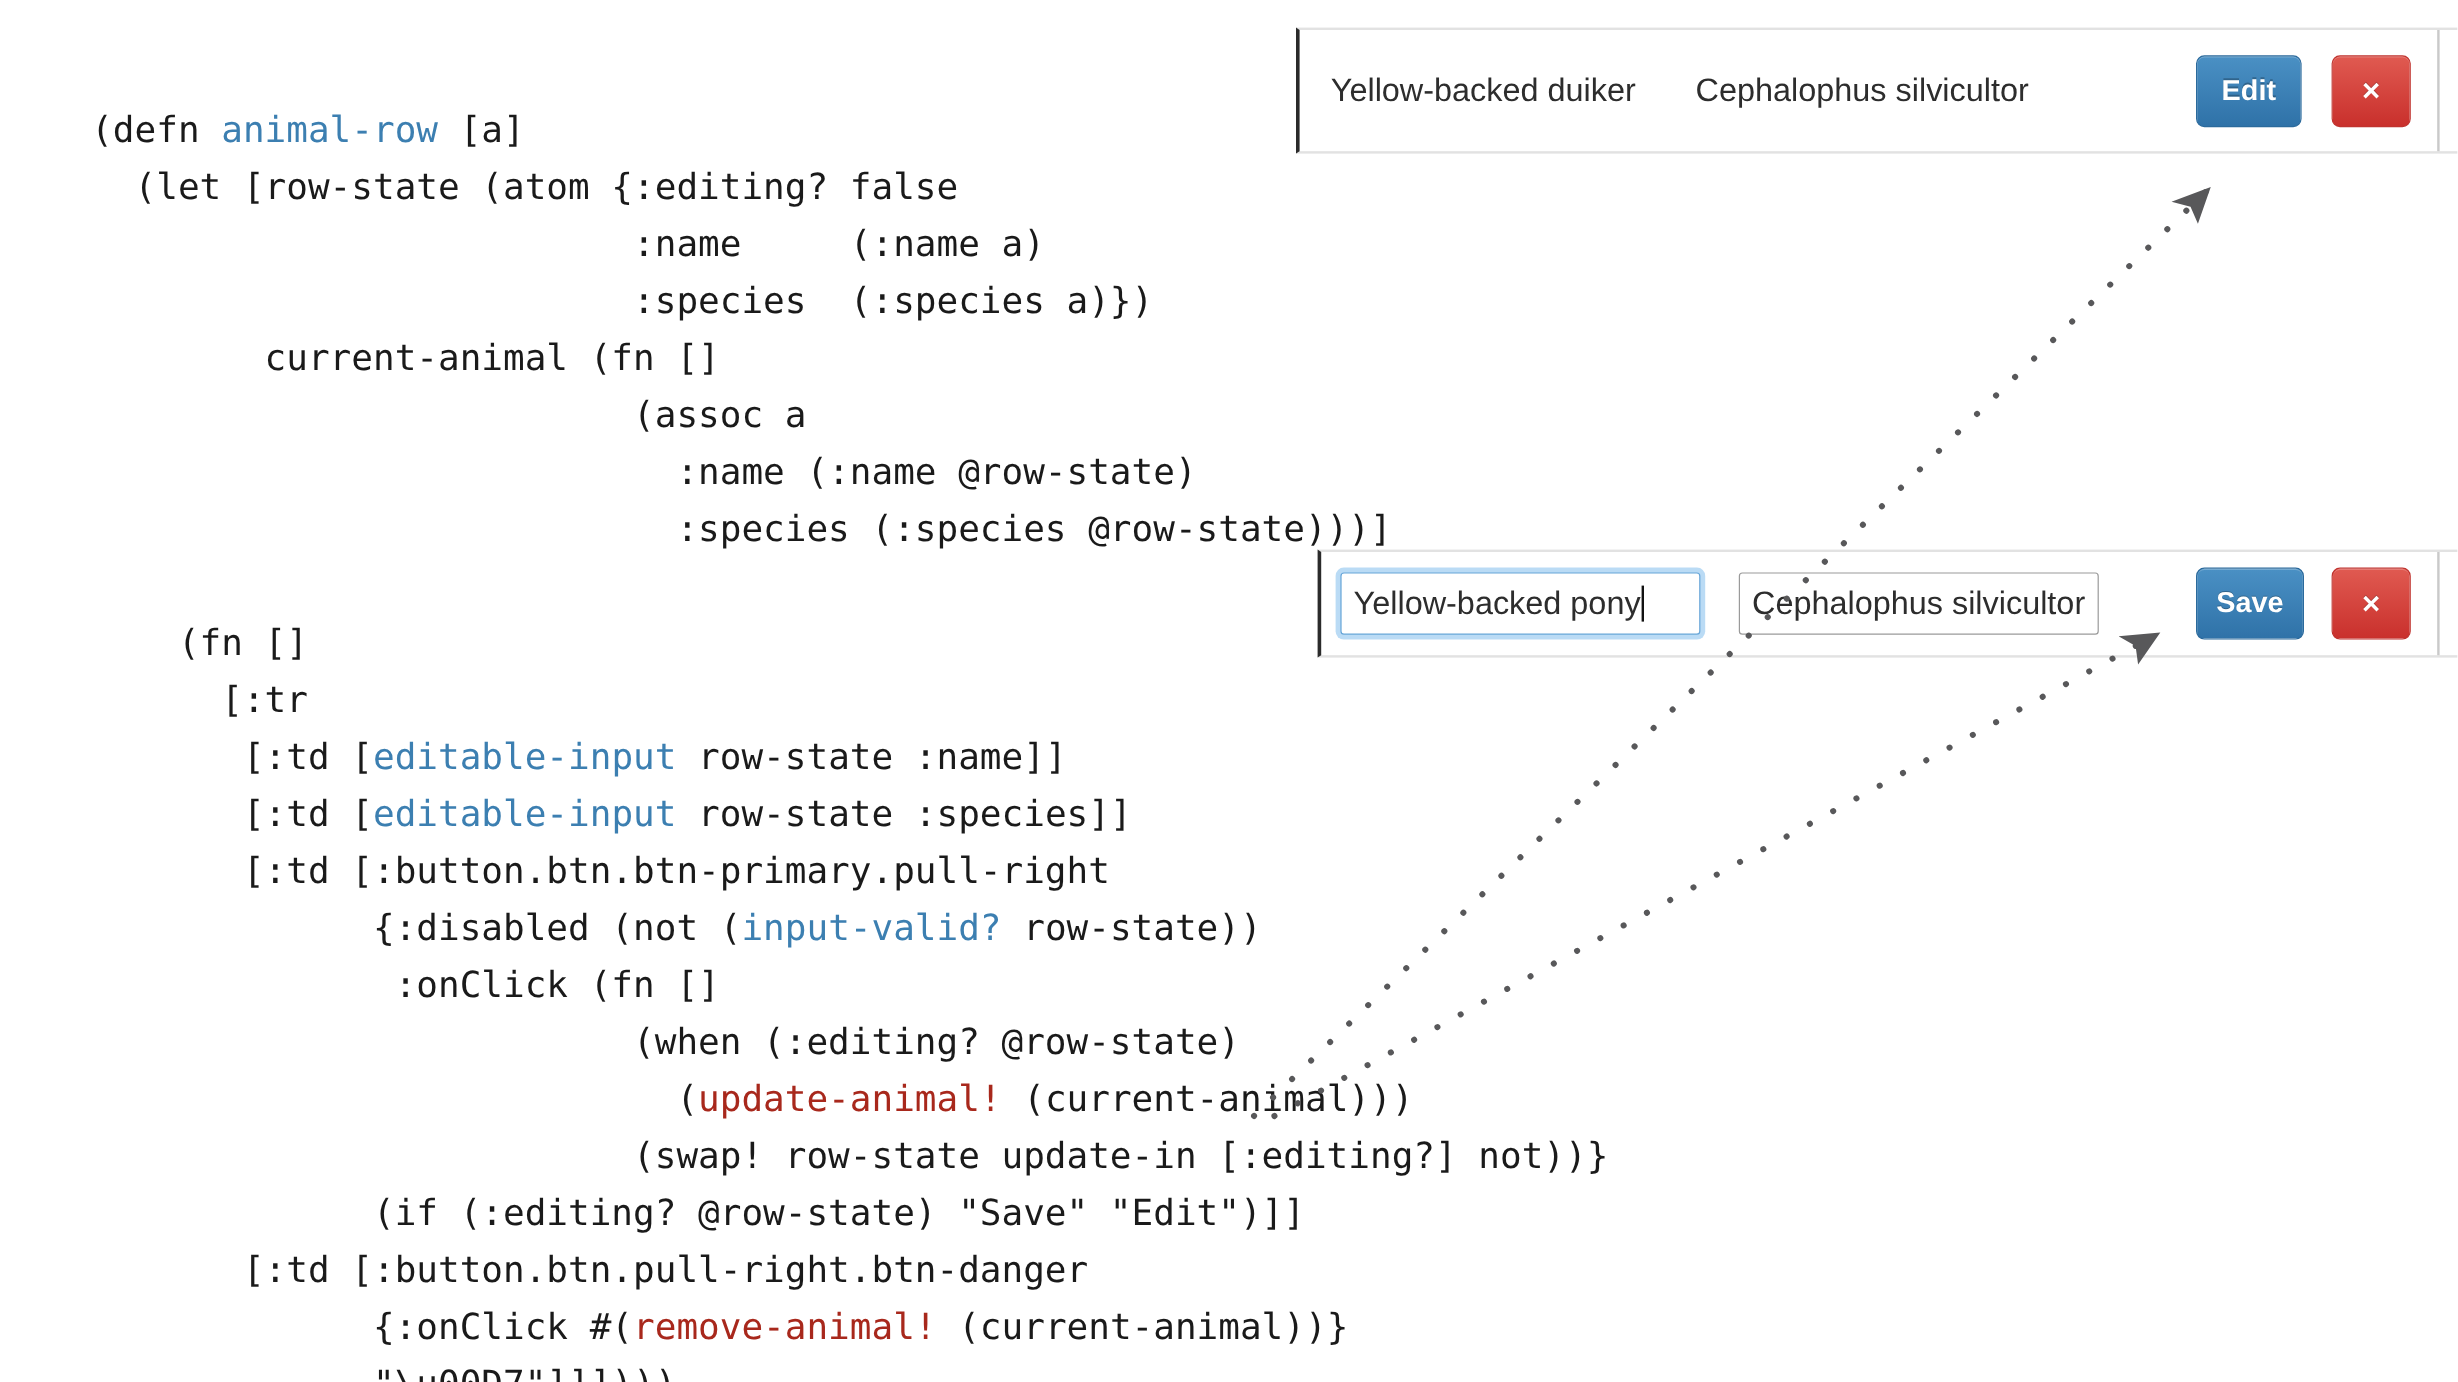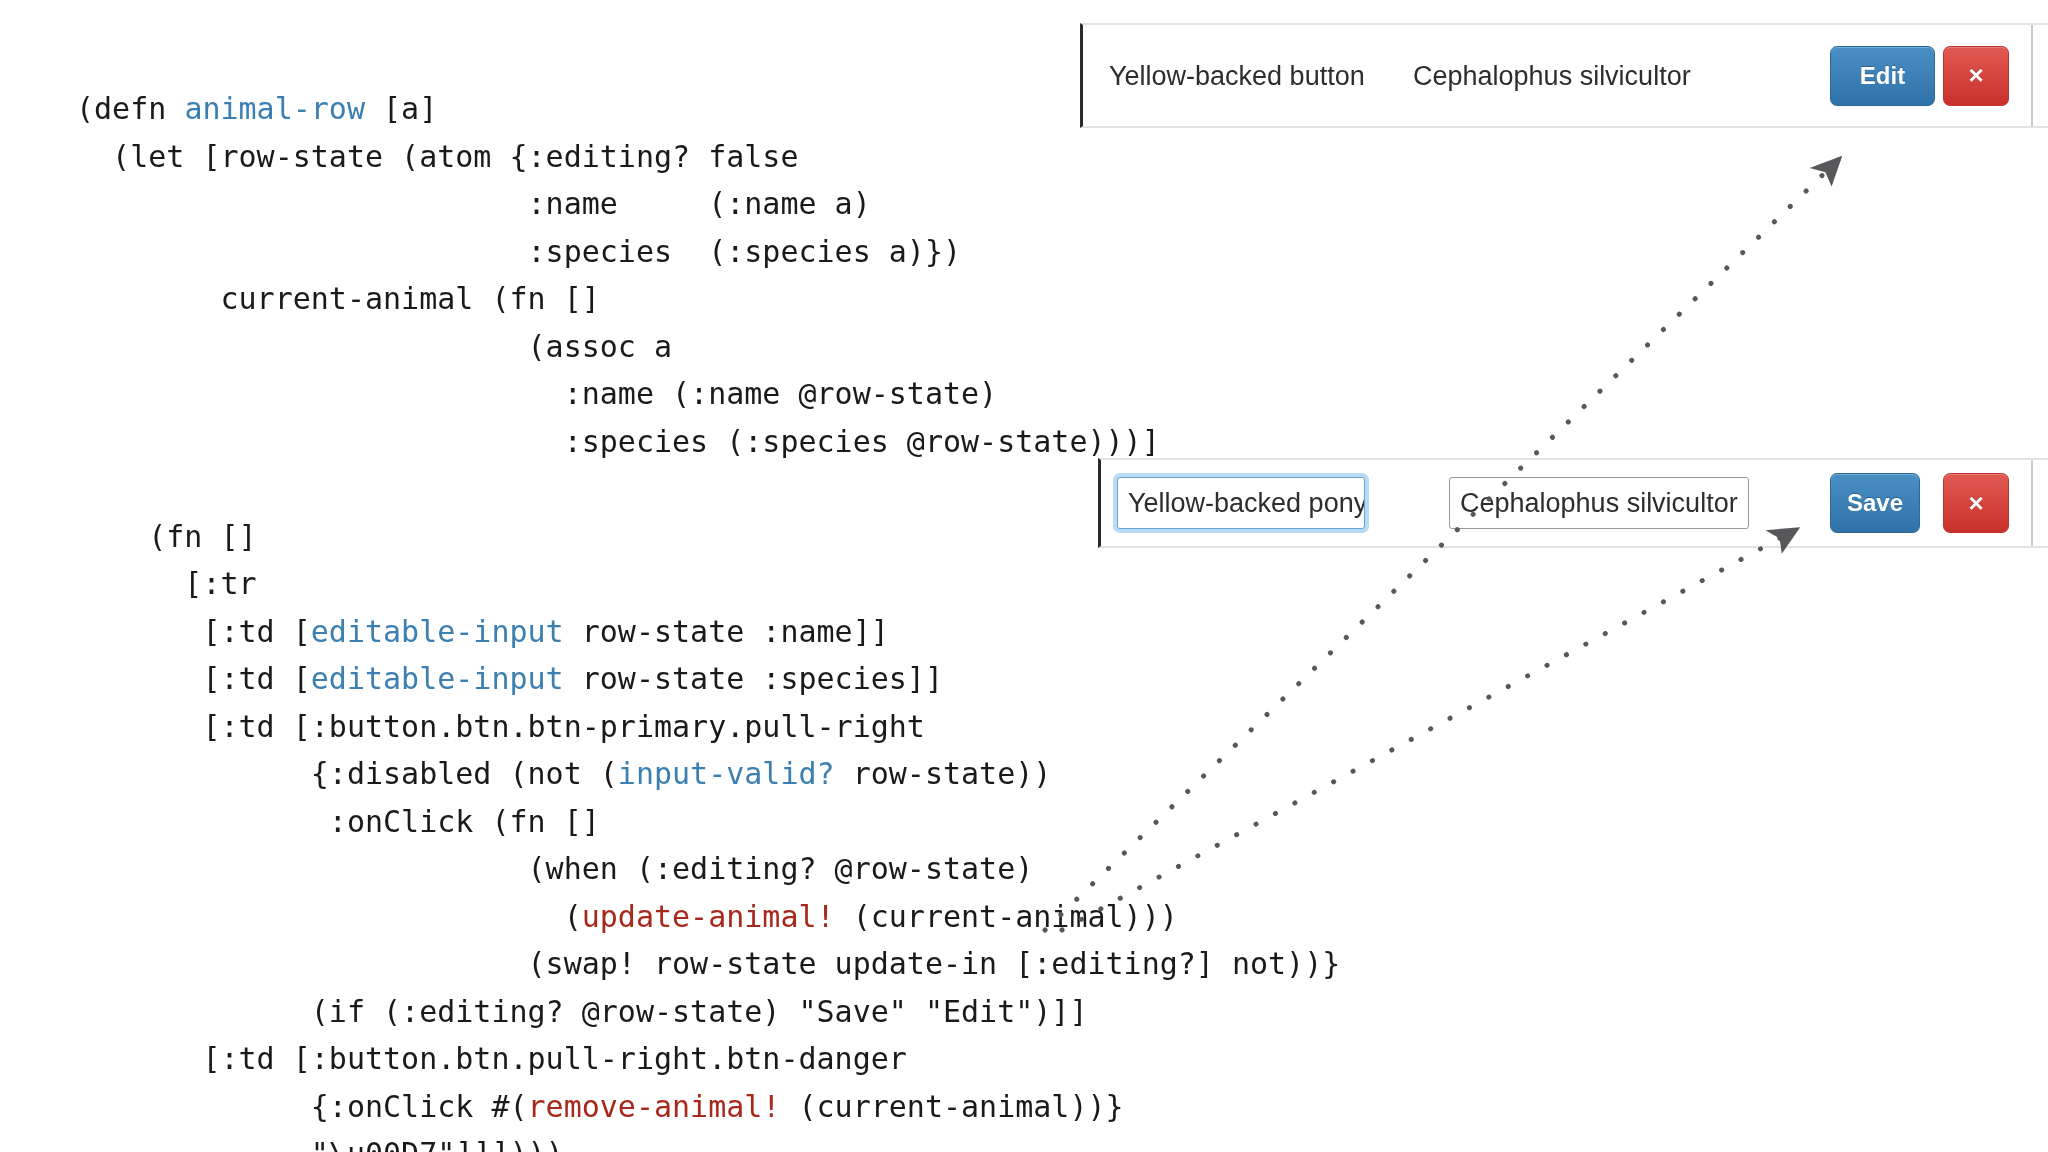--- a/index.html
+++ b/index.html
@@ -131,31 +131,31 @@
 </style>
 </head>
 <body>
 
 <div id="stage">
 
   <pre id="code"><span class="ln"><span style="color: rgb(26, 26, 26);">(defn </span><span style="color: rgb(60, 127, 177);">animal-row</span><span style="color: rgb(26, 26, 26);"> [a]</span></span><span class="ln"><span style="color: rgb(26, 26, 26);">  (let [row-state (atom {:editing? false</span></span><span class="ln"><span style="color: rgb(26, 26, 26);">                         :name     (:name a)</span></span><span class="ln"><span style="color: rgb(26, 26, 26);">                         :species  (:species a)})</span></span><span class="ln"><span style="color: rgb(26, 26, 26);">        current-animal (fn []</span></span><span class="ln"><span style="color: rgb(26, 26, 26);">                         (assoc a</span></span><span class="ln"><span style="color: rgb(26, 26, 26);">                           :name (:name @row-state)</span></span><span class="ln"><span style="color: rgb(26, 26, 26);">                           :species (:species @row-state)))]</span></span><span class="ln">&nbsp;</span><span class="ln"><span style="color: rgb(26, 26, 26);">    (fn []</span></span><span class="ln"><span style="color: rgb(26, 26, 26);">      [:tr</span></span><span class="ln"><span style="color: rgb(26, 26, 26);">       [:td [</span><span style="color: rgb(60, 127, 177);">editable-input</span><span style="color: rgb(26, 26, 26);"> row-state :name]]</span></span><span class="ln"><span style="color: rgb(26, 26, 26);">       [:td [</span><span style="color: rgb(60, 127, 177);">editable-input</span><span style="color: rgb(26, 26, 26);"> row-state :species]]</span></span><span class="ln"><span style="color: rgb(26, 26, 26);">       [:td [:button.btn.btn-primary.pull-right</span></span><span class="ln"><span style="color: rgb(26, 26, 26);">             {:disabled (not (</span><span style="color: rgb(60, 127, 177);">input-valid?</span><span style="color: rgb(26, 26, 26);"> row-state))</span></span><span class="ln"><span style="color: rgb(26, 26, 26);">              :onClick (fn []</span></span><span class="ln"><span style="color: rgb(26, 26, 26);">                         (when (:editing? @row-state)</span></span><span class="ln"><span style="color: rgb(26, 26, 26);">                           (</span><span style="color: rgb(168, 40, 28);">update-animal!</span><span style="color: rgb(26, 26, 26);"> (current-animal)))</span></span><span class="ln"><span style="color: rgb(26, 26, 26);">                         (swap! row-state update-in [:editing?] not))}</span></span><span class="ln"><span style="color: rgb(26, 26, 26);">             (if (:editing? @row-state) "Save" "Edit")]]</span></span><span class="ln"><span style="color: rgb(26, 26, 26);">       [:td [:button.btn.pull-right.btn-danger</span></span><span class="ln"><span style="color: rgb(26, 26, 26);">             {:onClick #(</span><span style="color: rgb(168, 40, 28);">remove-animal!</span><span style="color: rgb(26, 26, 26);"> (current-animal))}</span></span><span class="ln"><span style="color: rgb(26, 26, 26);">             "\u00D7"]]])))</span></span></pre>
 
   <div class="panel" id="panel-view" style="left:1080px; top:23px; width:1930px; height:105px;">
     <div class="panel-row">
-      <span class="cell-text" style="left:26px;">Yellow-backed button</span>
+      <span class="cell-text" style="left:26px;">Yellow-backed duiker</span>
       <span class="cell-text" style="left:330px;">Cephalophus silvicultor</span>
-      <div class="btn btn-primary" style="left:747px; width:105px; height:60px; font-size:24px;">Edit</div>
+      <div class="btn btn-primary" style="left:747px; width:88px; height:60px; font-size:24px;">Edit</div>
       <div class="btn btn-danger" style="left:860px; width:66px; height:60px; font-size:26px;">×</div>
       <div class="panel-rightline" style="left:948px;"></div>
     </div>
   </div>
 
   <div class="panel" id="panel-edit" style="left:1098px; top:458px; width:1912px; height:90px;">
     <div class="panel-row">
-      <div class="tinput focused" style="left:16px; width:248px; height:52px;">
+      <div class="tinput focused" style="left:16px; width:300px; height:52px;">
         <span>Yellow-backed pony</span>
           <span class="caret"></span>
       </div>
       <div class="tinput plain" style="left:348px; width:300px; height:52px;">
         <span>Cephalophus silvicultor</span>
       </div>
       <div class="btn btn-primary" style="left:729px; width:90px; height:60px; font-size:24px;">Save</div>
       <div class="btn btn-danger" style="left:842px; width:66px; height:60px; font-size:26px;">×</div>
       <div class="panel-rightline" style="left:930px;"></div>
     </div>

